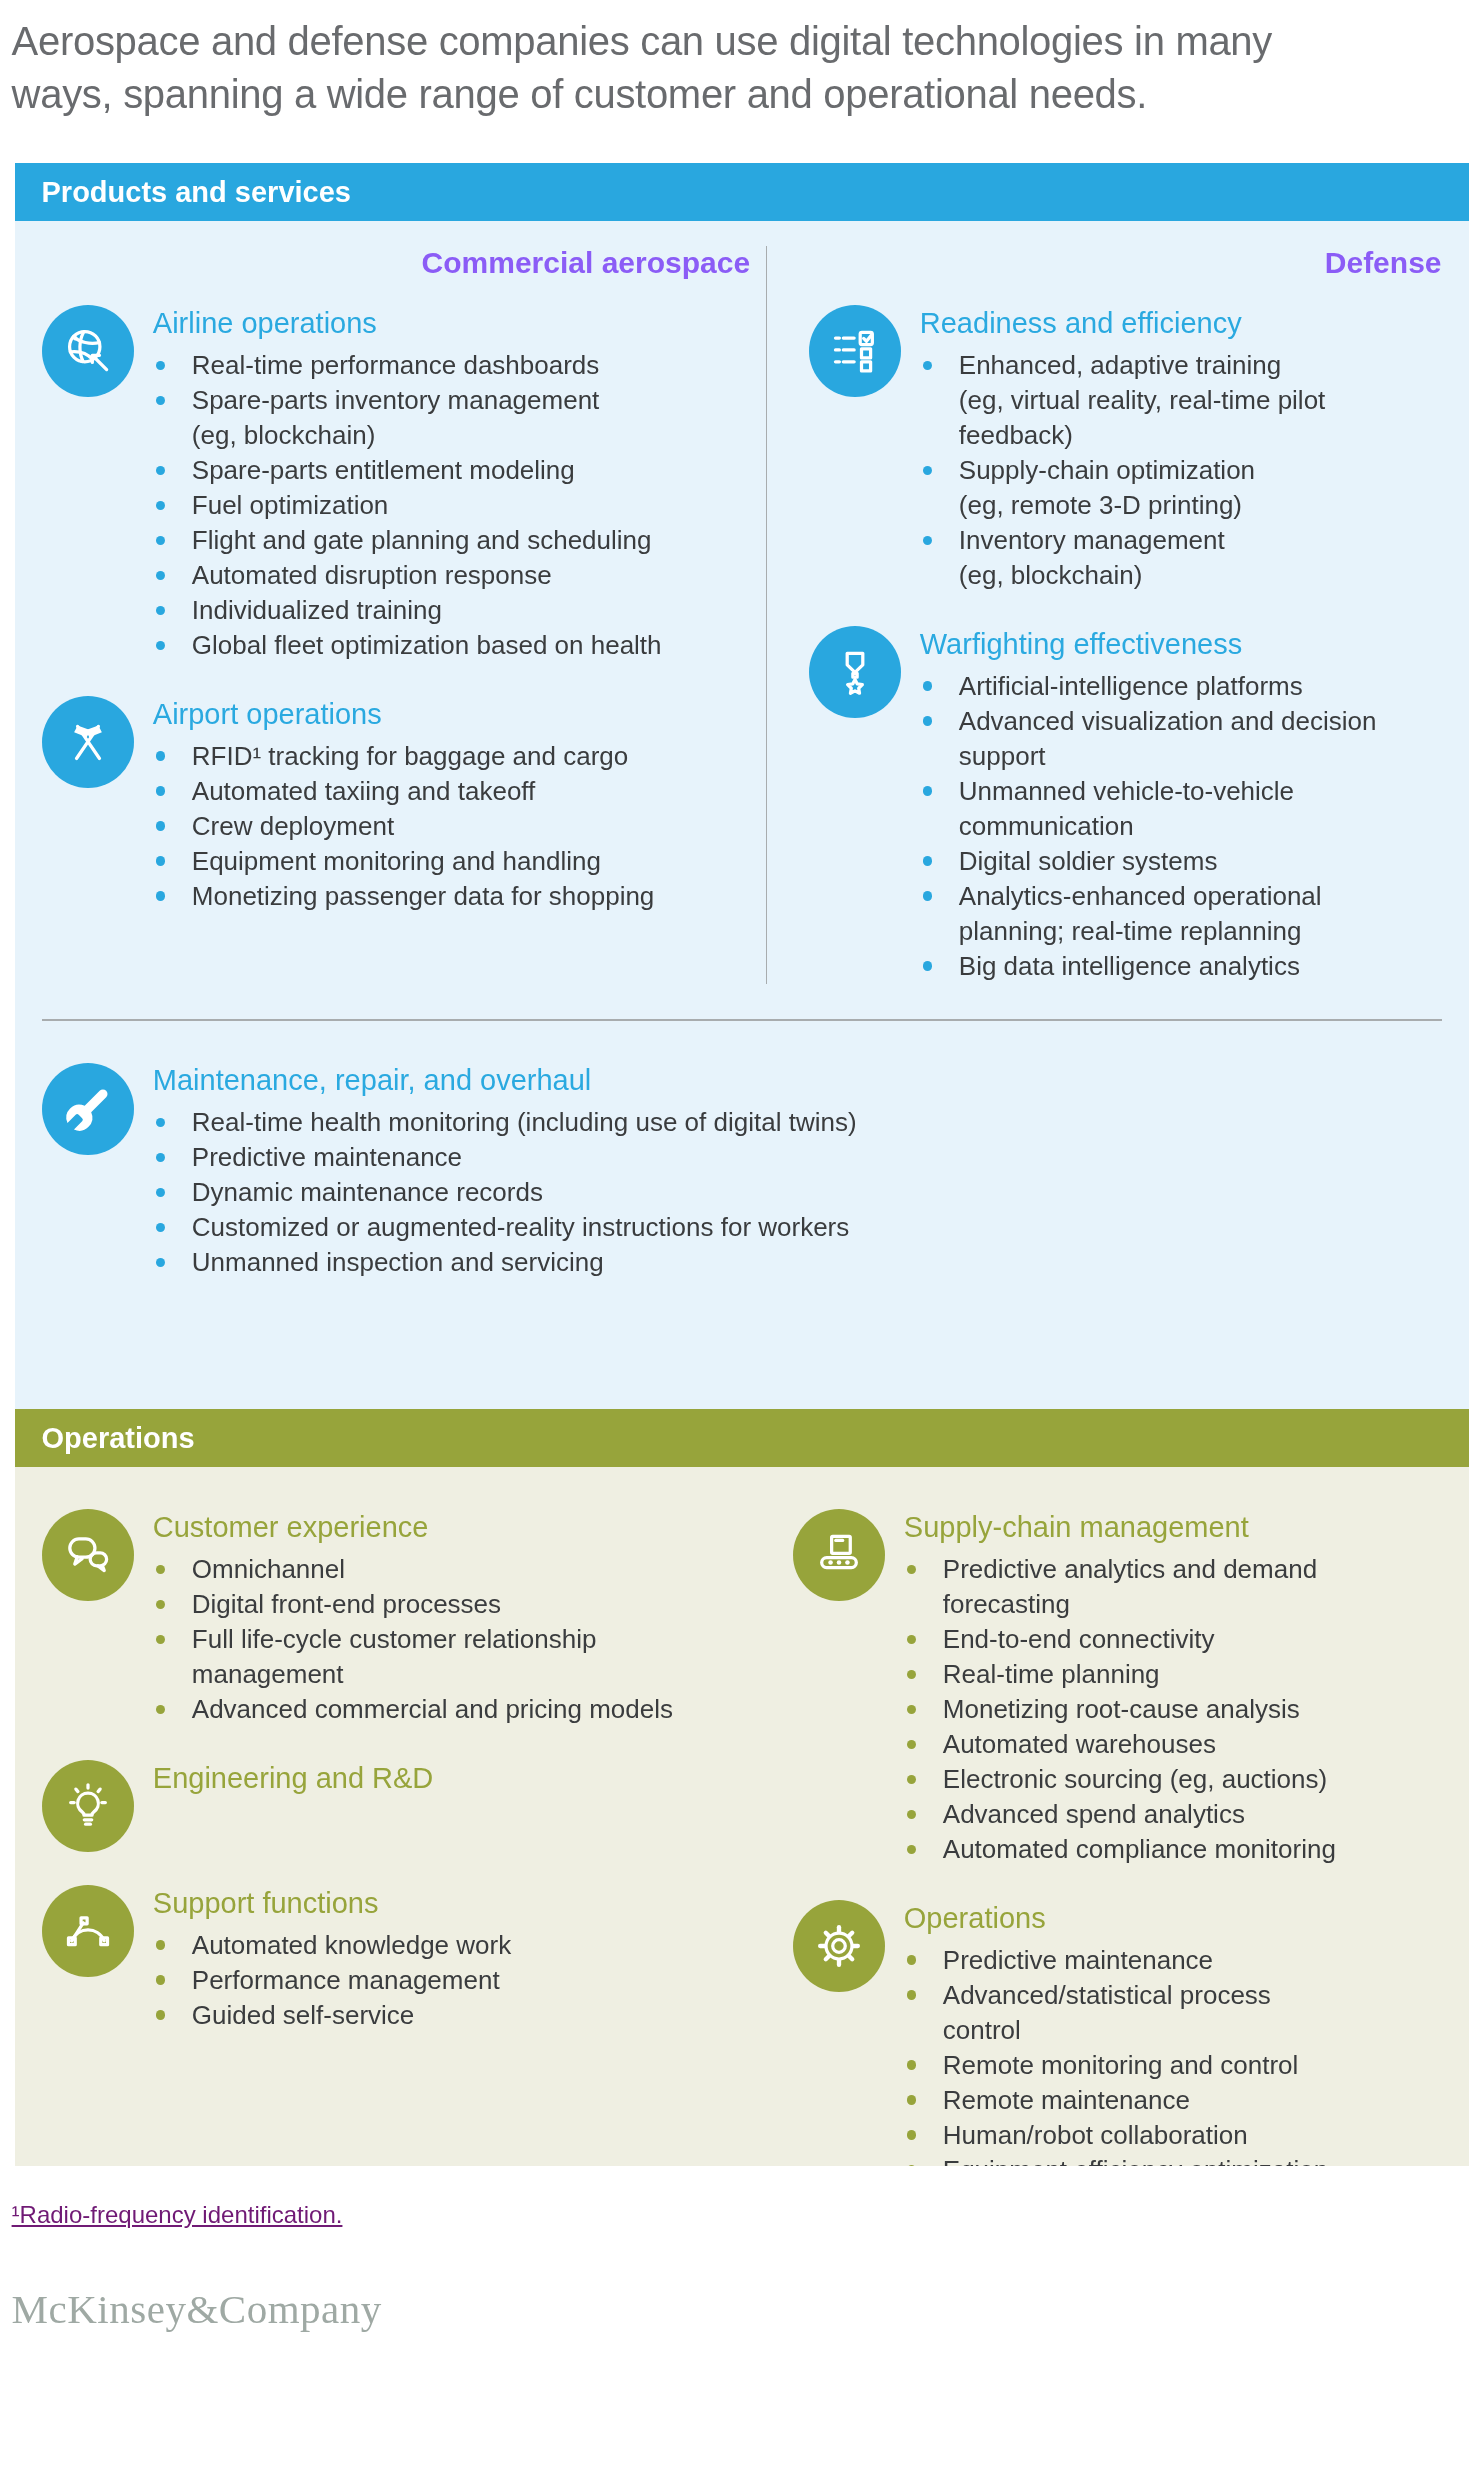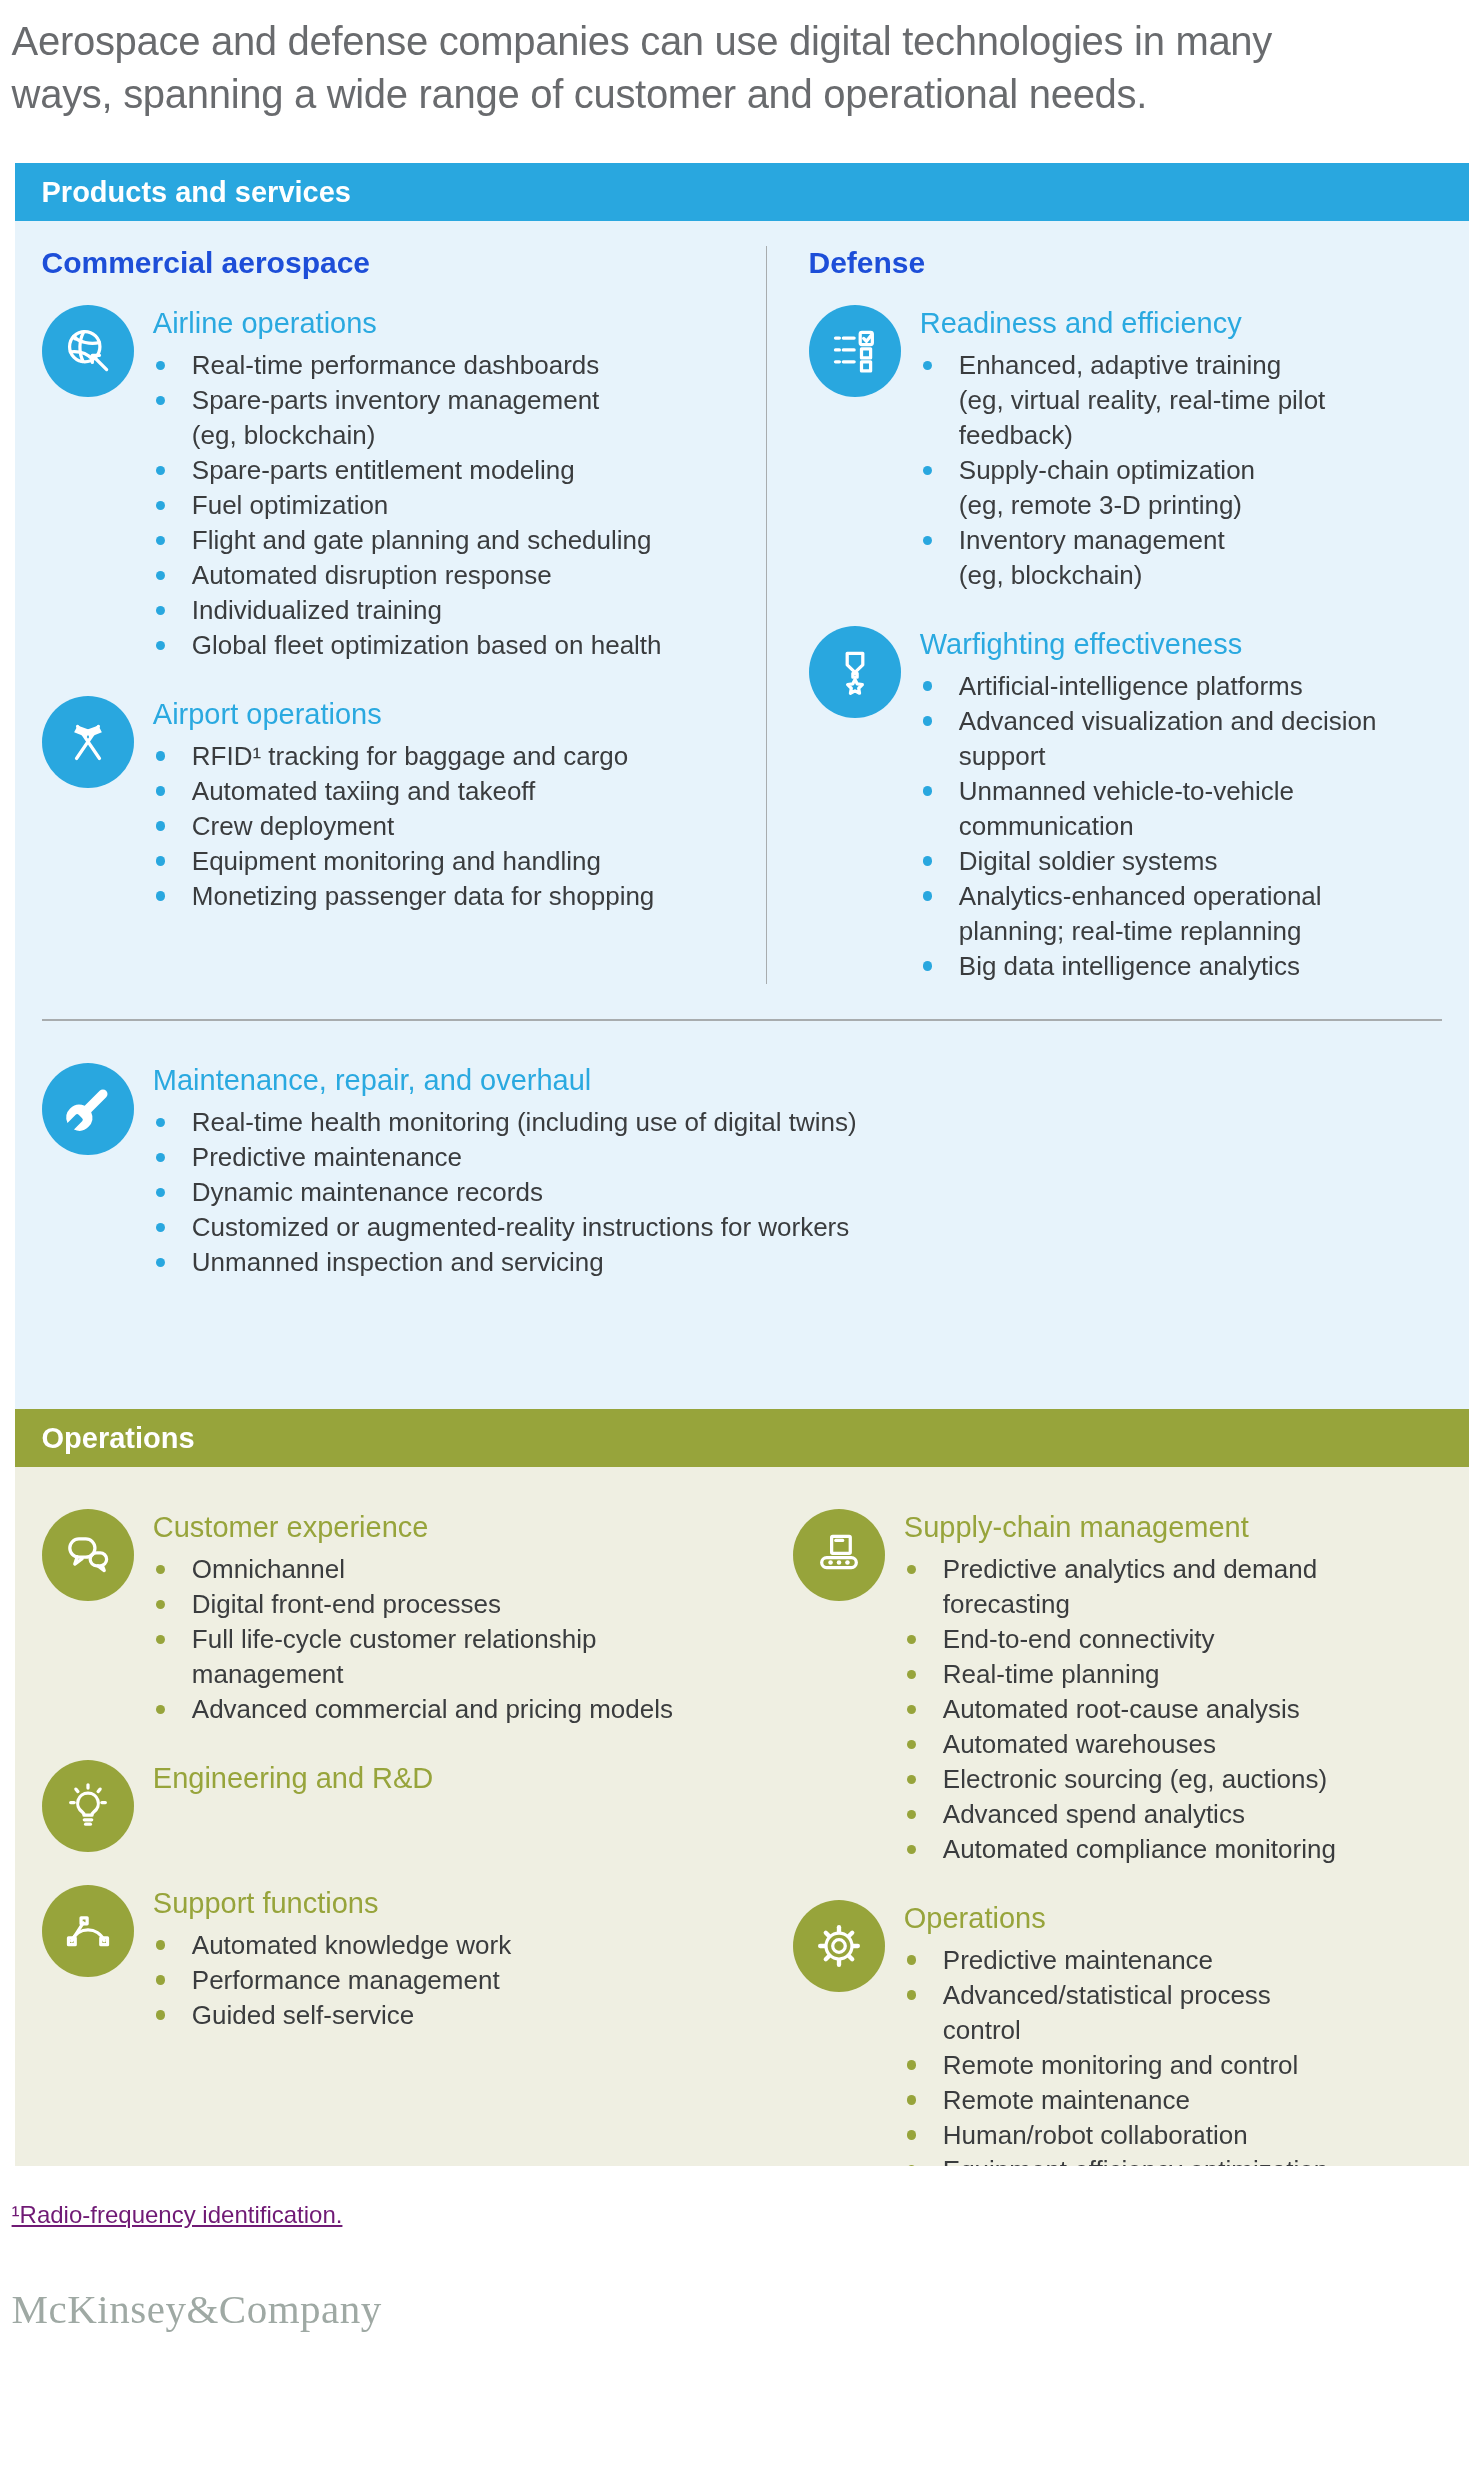--- a/index.html
+++ b/index.html
@@ -18,21 +18,21 @@
   .section-body{box-sizing:border-box;padding:25px 27px 0 27px;overflow:hidden;}
   .section-body.blue-bg{background:#e7f3fb;height:1188px;}
   .section-body.olive-bg{background:#efefe2;height:699px;padding-top:42px;}
 
   .cols{display:flex;align-items:stretch;}
   .col{box-sizing:border-box;}
   .col.left{width:724px;padding-right:15.4px;}
   .col.right{flex:1;padding-left:27px;}
   .cols.with-divider .col.right{border-left:1.9px solid #a8acae;padding-left:42px;}
 
-  .col-heading{margin:0 0 25px 0;font-size:30px;font-weight:700;color:#1d4ed8;}
+  .col-heading{margin:0 0 25px 0;font-size:30px;font-weight:700;color:#8b5cf6;text-align:right;}
 
   .group{display:flex;margin-bottom:33px;}
   .group:last-child{margin-bottom:0;}
   .icon-circle{flex:none;width:92px;height:92px;border-radius:50%;margin-right:19.3px;
                display:flex;align-items:center;justify-content:center;}
   .icon-circle.blue{background:#29a7df;}
   .icon-circle.olive{background:#97a43b;}
   .icon-circle svg{width:52px;height:52px;display:block;}
   .icon-circle svg.rot180{transform:rotate(180deg);}
 
@@ -359,21 +359,21 @@
                   <use href="#ic-conveyor"></use>
                 </svg>
               </div>
               <div class="group-body">
                 <h3 class="group-title">Supply-chain management</h3>
                 <ul class="bullets">
                   <li>Predictive analytics and demand
 forecasting</li>
                   <li>End-to-end connectivity</li>
                   <li>Real-time planning</li>
-                  <li>Automated root-cause analysis</li>
+                  <li>Monetizing root-cause analysis</li>
                   <li>Automated warehouses</li>
                   <li>Electronic sourcing (eg, auctions)</li>
                   <li>Advanced spend analytics</li>
                   <li>Automated compliance monitoring</li>
                 </ul>
               </div>
             </div>
             <div class="group olive-acc">
               <div class="icon-circle olive">
                 <svg viewBox="0 0 24 24">

